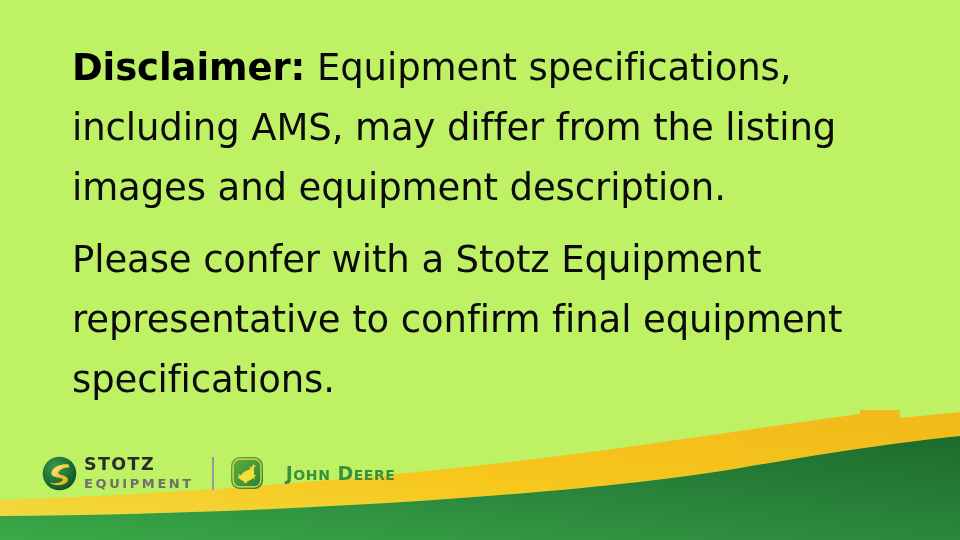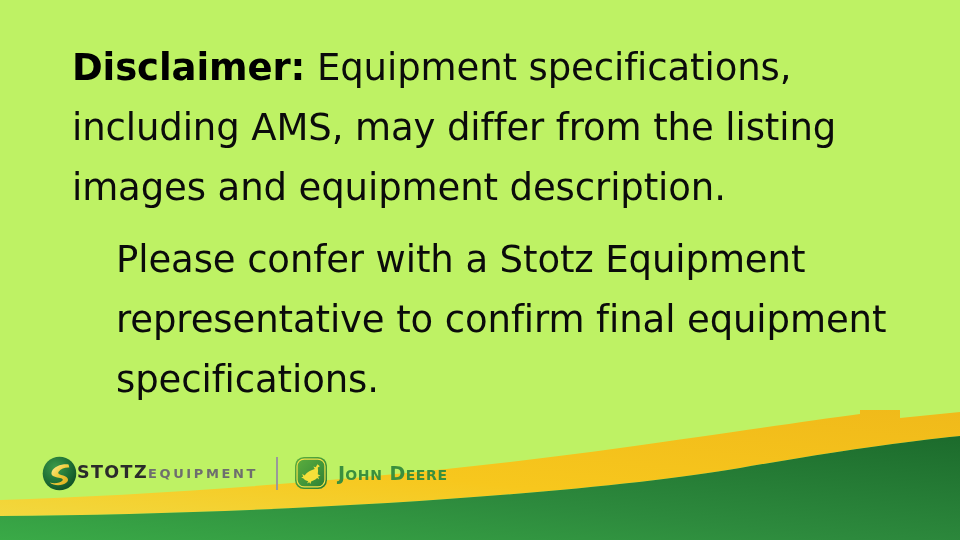--- a/index.html
+++ b/index.html
@@ -30,21 +30,21 @@
     line-height: 1.62;
     color: #0b0b0b;
     letter-spacing: -0.1px;
     font-weight: 400;
   }
   .para:last-child { margin-bottom: 0; }
   .para .lead {
     font-weight: 700;
     color: #000000;
   }
-  .para-2 { margin-top: 12px; margin-left: 44px; }
+  .para-2 { margin-top: 12px; }
 
   
   .swoosh {
     position: absolute;
     left: 0;
     bottom: 0;
     width: 960px;
     height: 130px;
   }
   .swoosh svg { display: block; width: 960px; height: 130px; }
@@ -61,22 +61,23 @@
   .logo-stotz {
     display: flex;
     align-items: center;
   }
   .stotz-mark {
     width: 35px;
     height: 35px;
     flex: 0 0 auto;
   }
   .stotz-words {
-    display: flex;
-    flex-direction: row;
+    margin-left: 7px;
+    display: flex;
+    flex-direction: column;
     justify-content: center;
   }
   .stotz-name {
     font-family: "DejaVu Sans", "Liberation Sans", sans-serif;
     font-size: 17.5px;
     font-weight: 700;
     letter-spacing: 1.4px;
     color: #2b2b2b;
     line-height: 1;
   }
@@ -92,20 +93,21 @@
   .divider {
     width: 2px;
     height: 33px;
     background: #9a9a9a;
     margin: 0 16px 0 18px;
     flex: 0 0 auto;
   }
   .logo-jd {
     display: flex;
     align-items: center;
+    gap: 12px;
   }
   .jd-mark {
     width: 34px;
     height: 34px;
     flex: 0 0 auto;
   }
   .jd-words {
     margin-left: 10px;
     font-family: "DejaVu Sans", "Liberation Sans", sans-serif;
     font-size: 19px;

